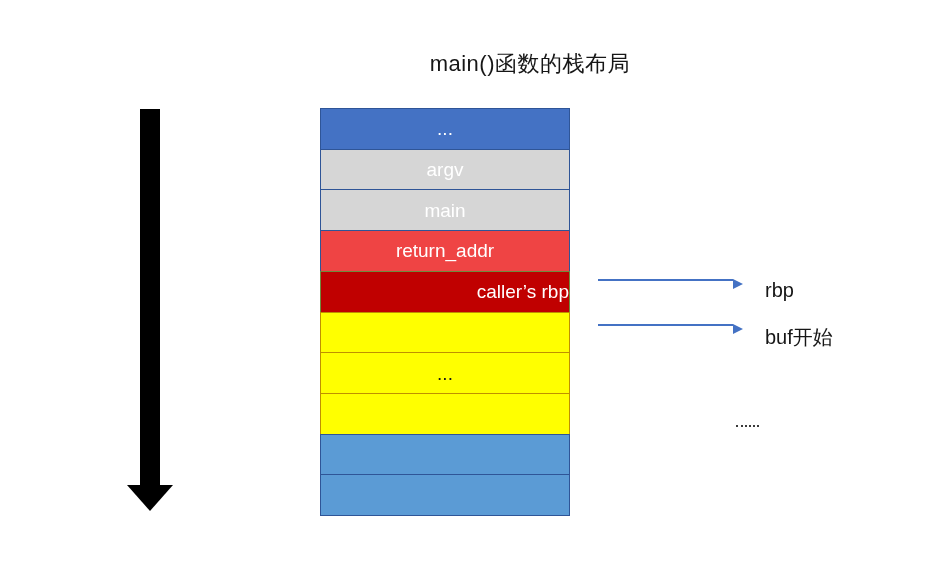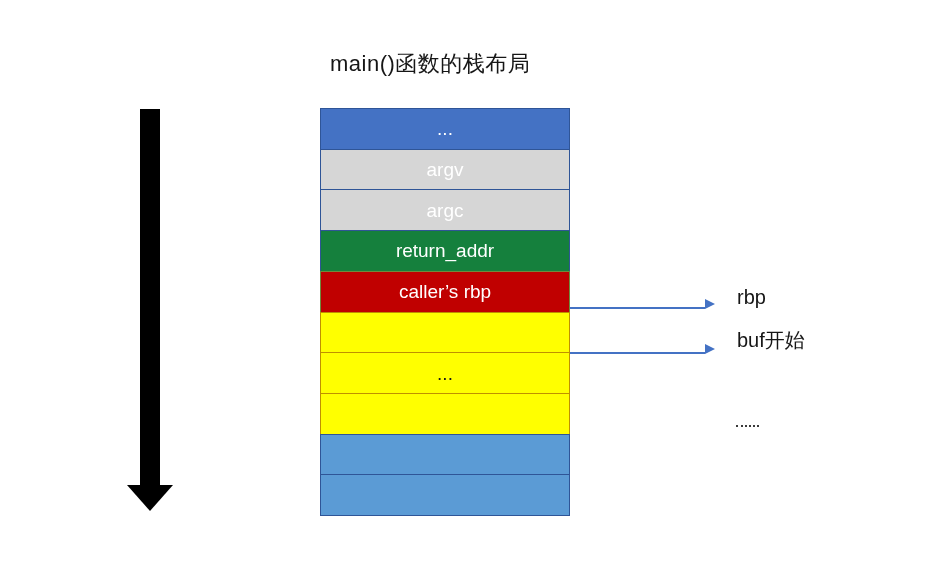--- a/index.html
+++ b/index.html
@@ -3,21 +3,21 @@
 <meta charset="utf-8">
 <style>
   html,body{margin:0;padding:0;background:#ffffff;}
   #canvas{
     position:relative;width:948px;height:573px;background:#ffffff;overflow:hidden;
     font-family:"Liberation Sans","DejaVu Sans",sans-serif;
   }
   
   .title{
     position:absolute;left:330px;top:49px;width:300px;
-    font-size:22px;color:#161616;letter-spacing:.5px;white-space:nowrap;
+    font-size:22px;color:#161616;letter-spacing:.5px;white-space:nowrap;text-align:right;
   }
   
   .growth-arrow{position:absolute;left:127px;top:109px;width:46px;height:401px;}
   .growth-shaft{position:absolute;left:13px;top:0;width:20px;height:377px;background:#000000;}
   .growth-head{
     position:absolute;left:0;top:376px;width:0;height:0;
     border-left:23px solid transparent;border-right:23px solid transparent;
     border-top:26px solid #000000;
   }
   
@@ -26,21 +26,21 @@
     flex:1;display:flex;align-items:center;justify-content:center;
     box-sizing:border-box;margin-top:-1px;position:relative;
   }
   .row:first-child{margin-top:0;}
   .rlabel{font-size:19px;color:#ffffff;line-height:1;}
   .b-blue  {border:1px solid #2F5597;}
   .b-yellow{border:1px solid #BF9000;}
   .b-green {border:1px solid #6E8B3D;}
   .t-dark .rlabel{color:#1a1a1a;}
   
-  .pointer{position:absolute;left:570px;height:30px;display:flex;align-items:flex-end;}
+  .pointer{position:absolute;left:598px;height:30px;display:flex;align-items:flex-start;}
   .pline{width:135px;height:0;border-top:2px solid #4472C4;}
   .phead{
     width:0;height:0;
     border-top:5px solid transparent;border-bottom:5px solid transparent;
     border-left:10px solid #4472C4;
   }
   .plabel{margin-left:22px;font-size:20px;color:#161616;white-space:nowrap;position:relative;}
   .squiggle{
     position:absolute;left:736px;top:425px;width:23px;height:0;
     border-bottom:2px dotted #3a3a3a;
@@ -59,26 +59,26 @@
   </div>
 
   <div class="stack">
     <div class="row b-blue" style="background-color: rgb(68, 114, 196);">
         <span class="rlabel">...</span>
       </div>
     <div class="row b-blue" style="background-color: rgb(214, 214, 214);">
         <span class="rlabel">argv</span>
       </div>
     <div class="row b-blue" style="background-color: rgb(214, 214, 214);">
-        <span class="rlabel">argc</span>
+        <span class="rlabel">main</span>
       </div>
-    <div class="row b-blue" style="background-color: #15803d;">
+    <div class="row b-blue" style="background-color: #ef4444;">
         <span class="rlabel">return_addr</span>
       </div>
-    <div class="row b-green" style="background-color: rgb(192, 0, 0);">
+    <div class="row b-green" style="background-color: rgb(192, 0, 0); justify-content: flex-end;">
         <span class="rlabel">caller’s rbp</span>
       </div>
     <div class="row b-yellow" style="background-color: rgb(255, 255, 0);">
         <span class="rlabel"></span>
       </div>
     <div class="row b-yellow t-dark" style="background-color: rgb(255, 255, 0);">
         <span class="rlabel">...</span>
       </div>
     <div class="row b-yellow" style="background-color: rgb(255, 255, 0);">
         <span class="rlabel"></span>

